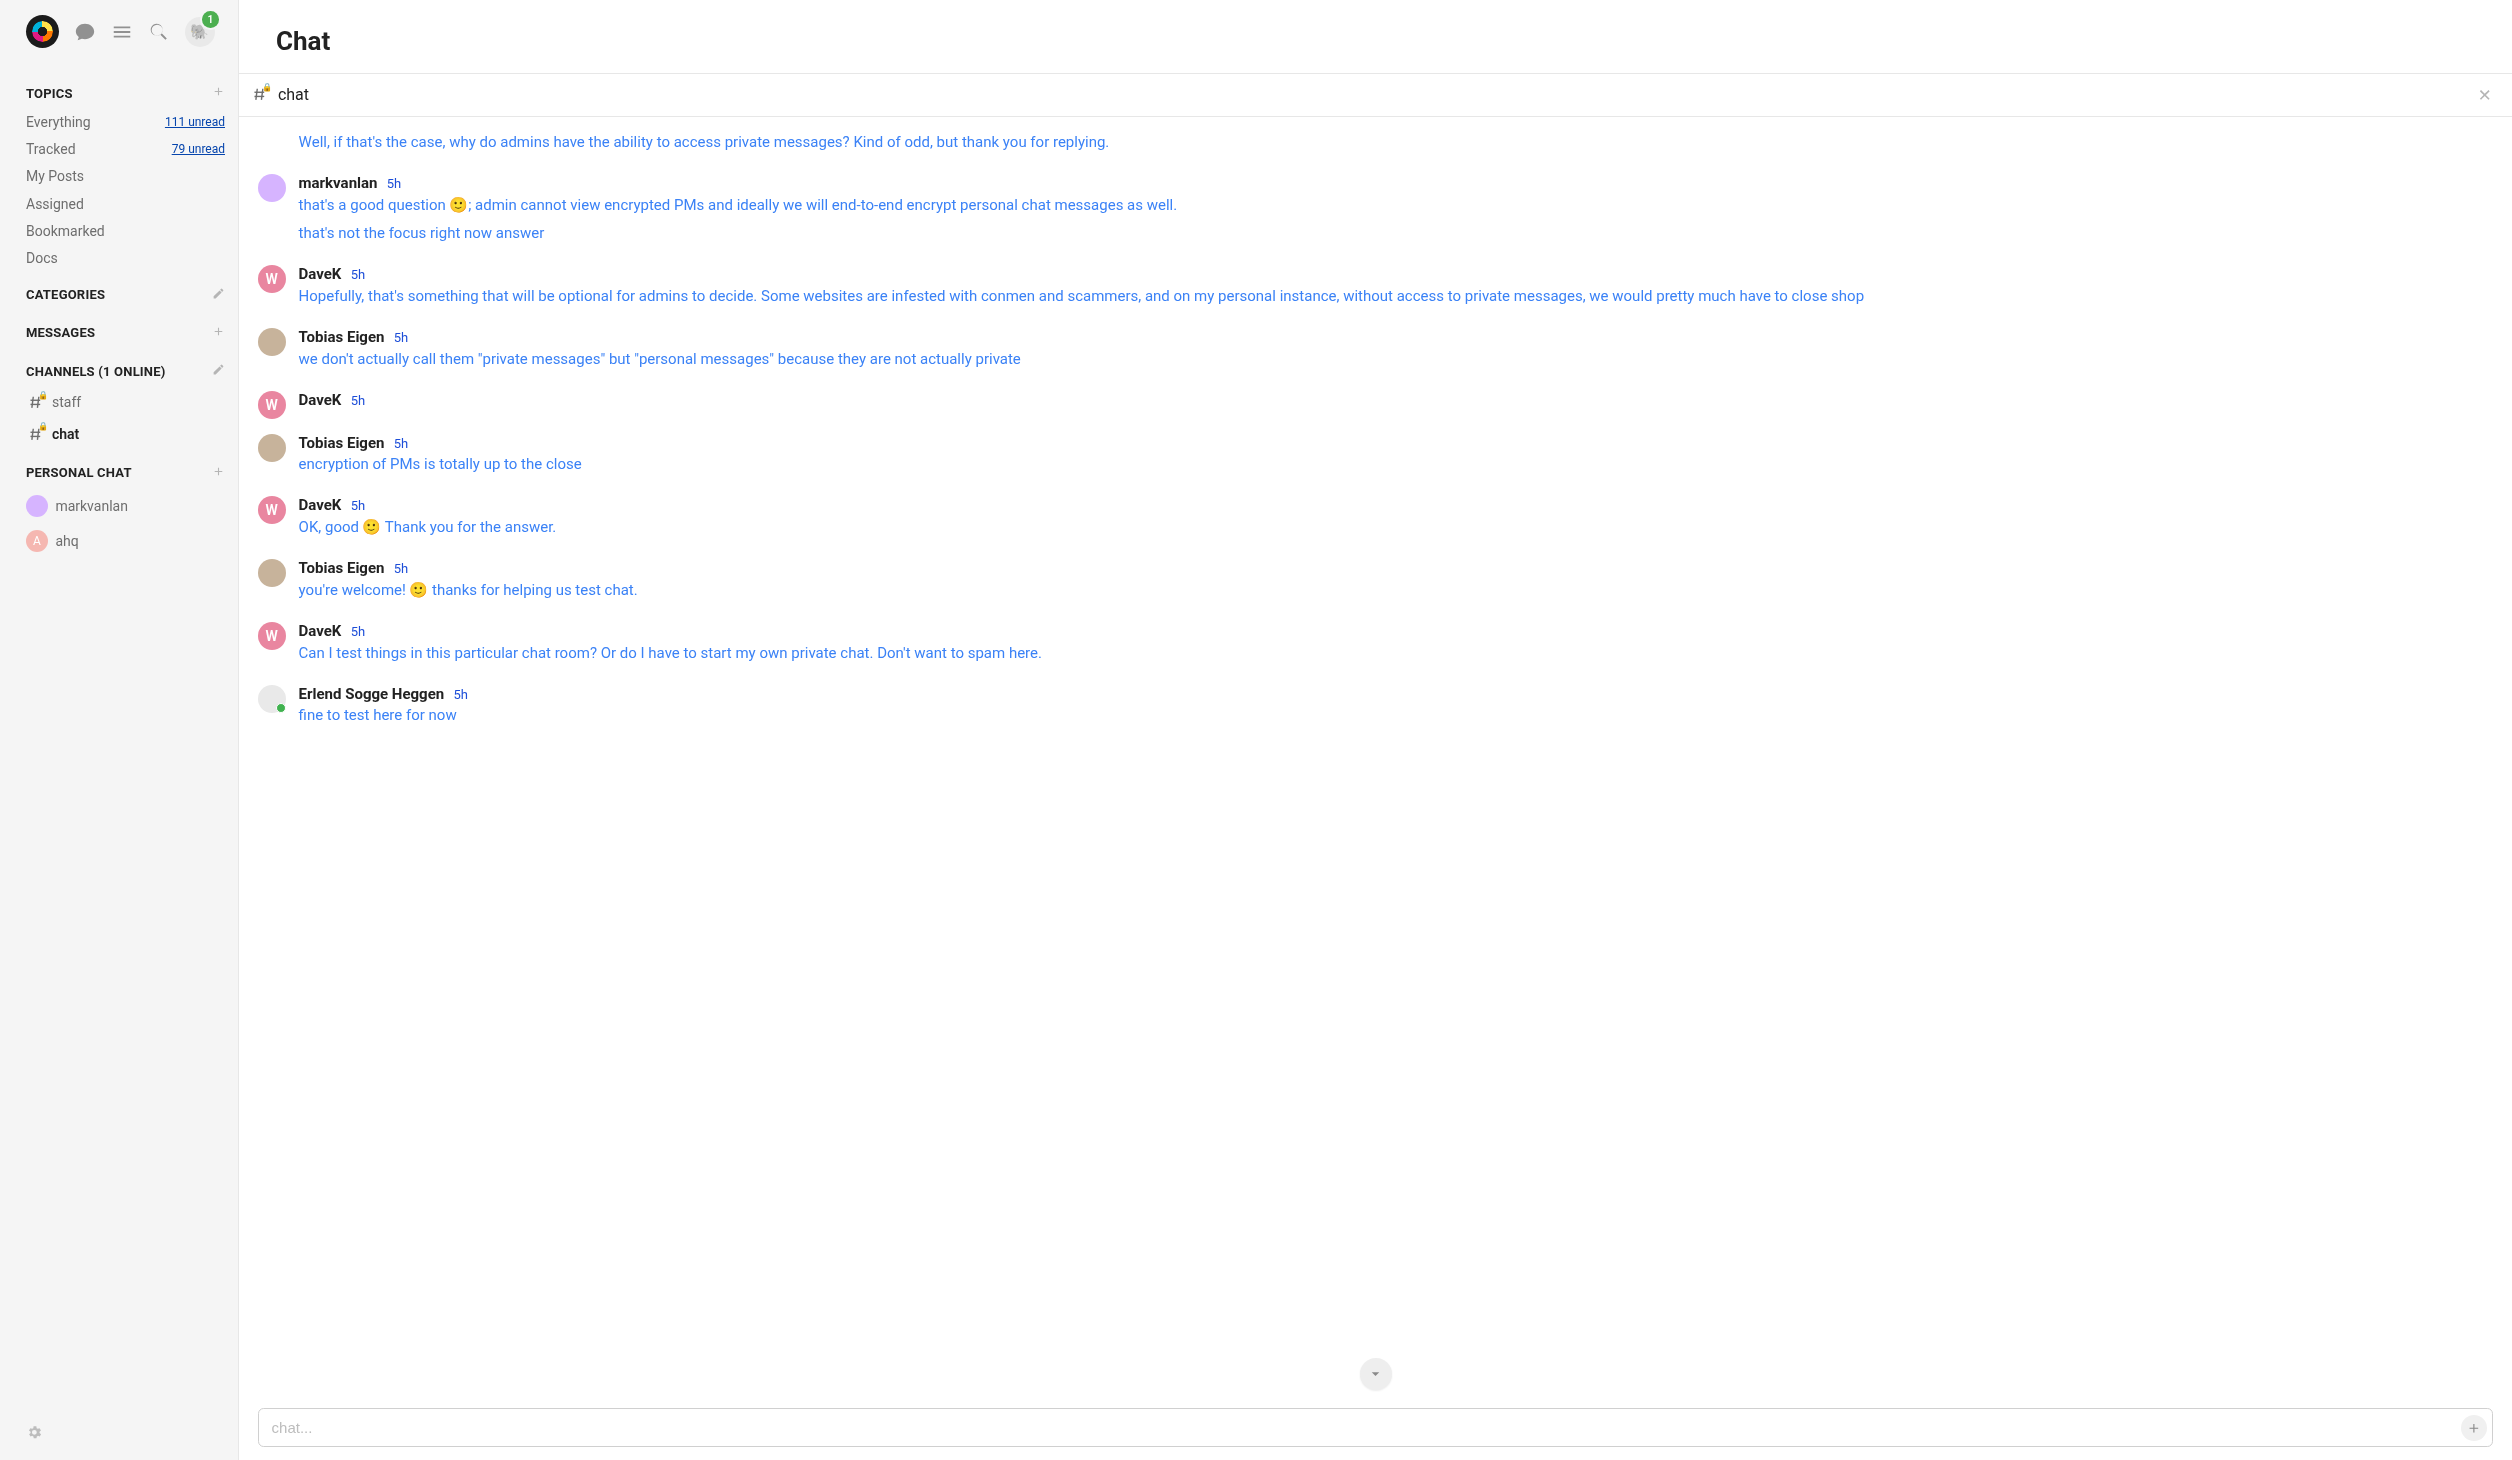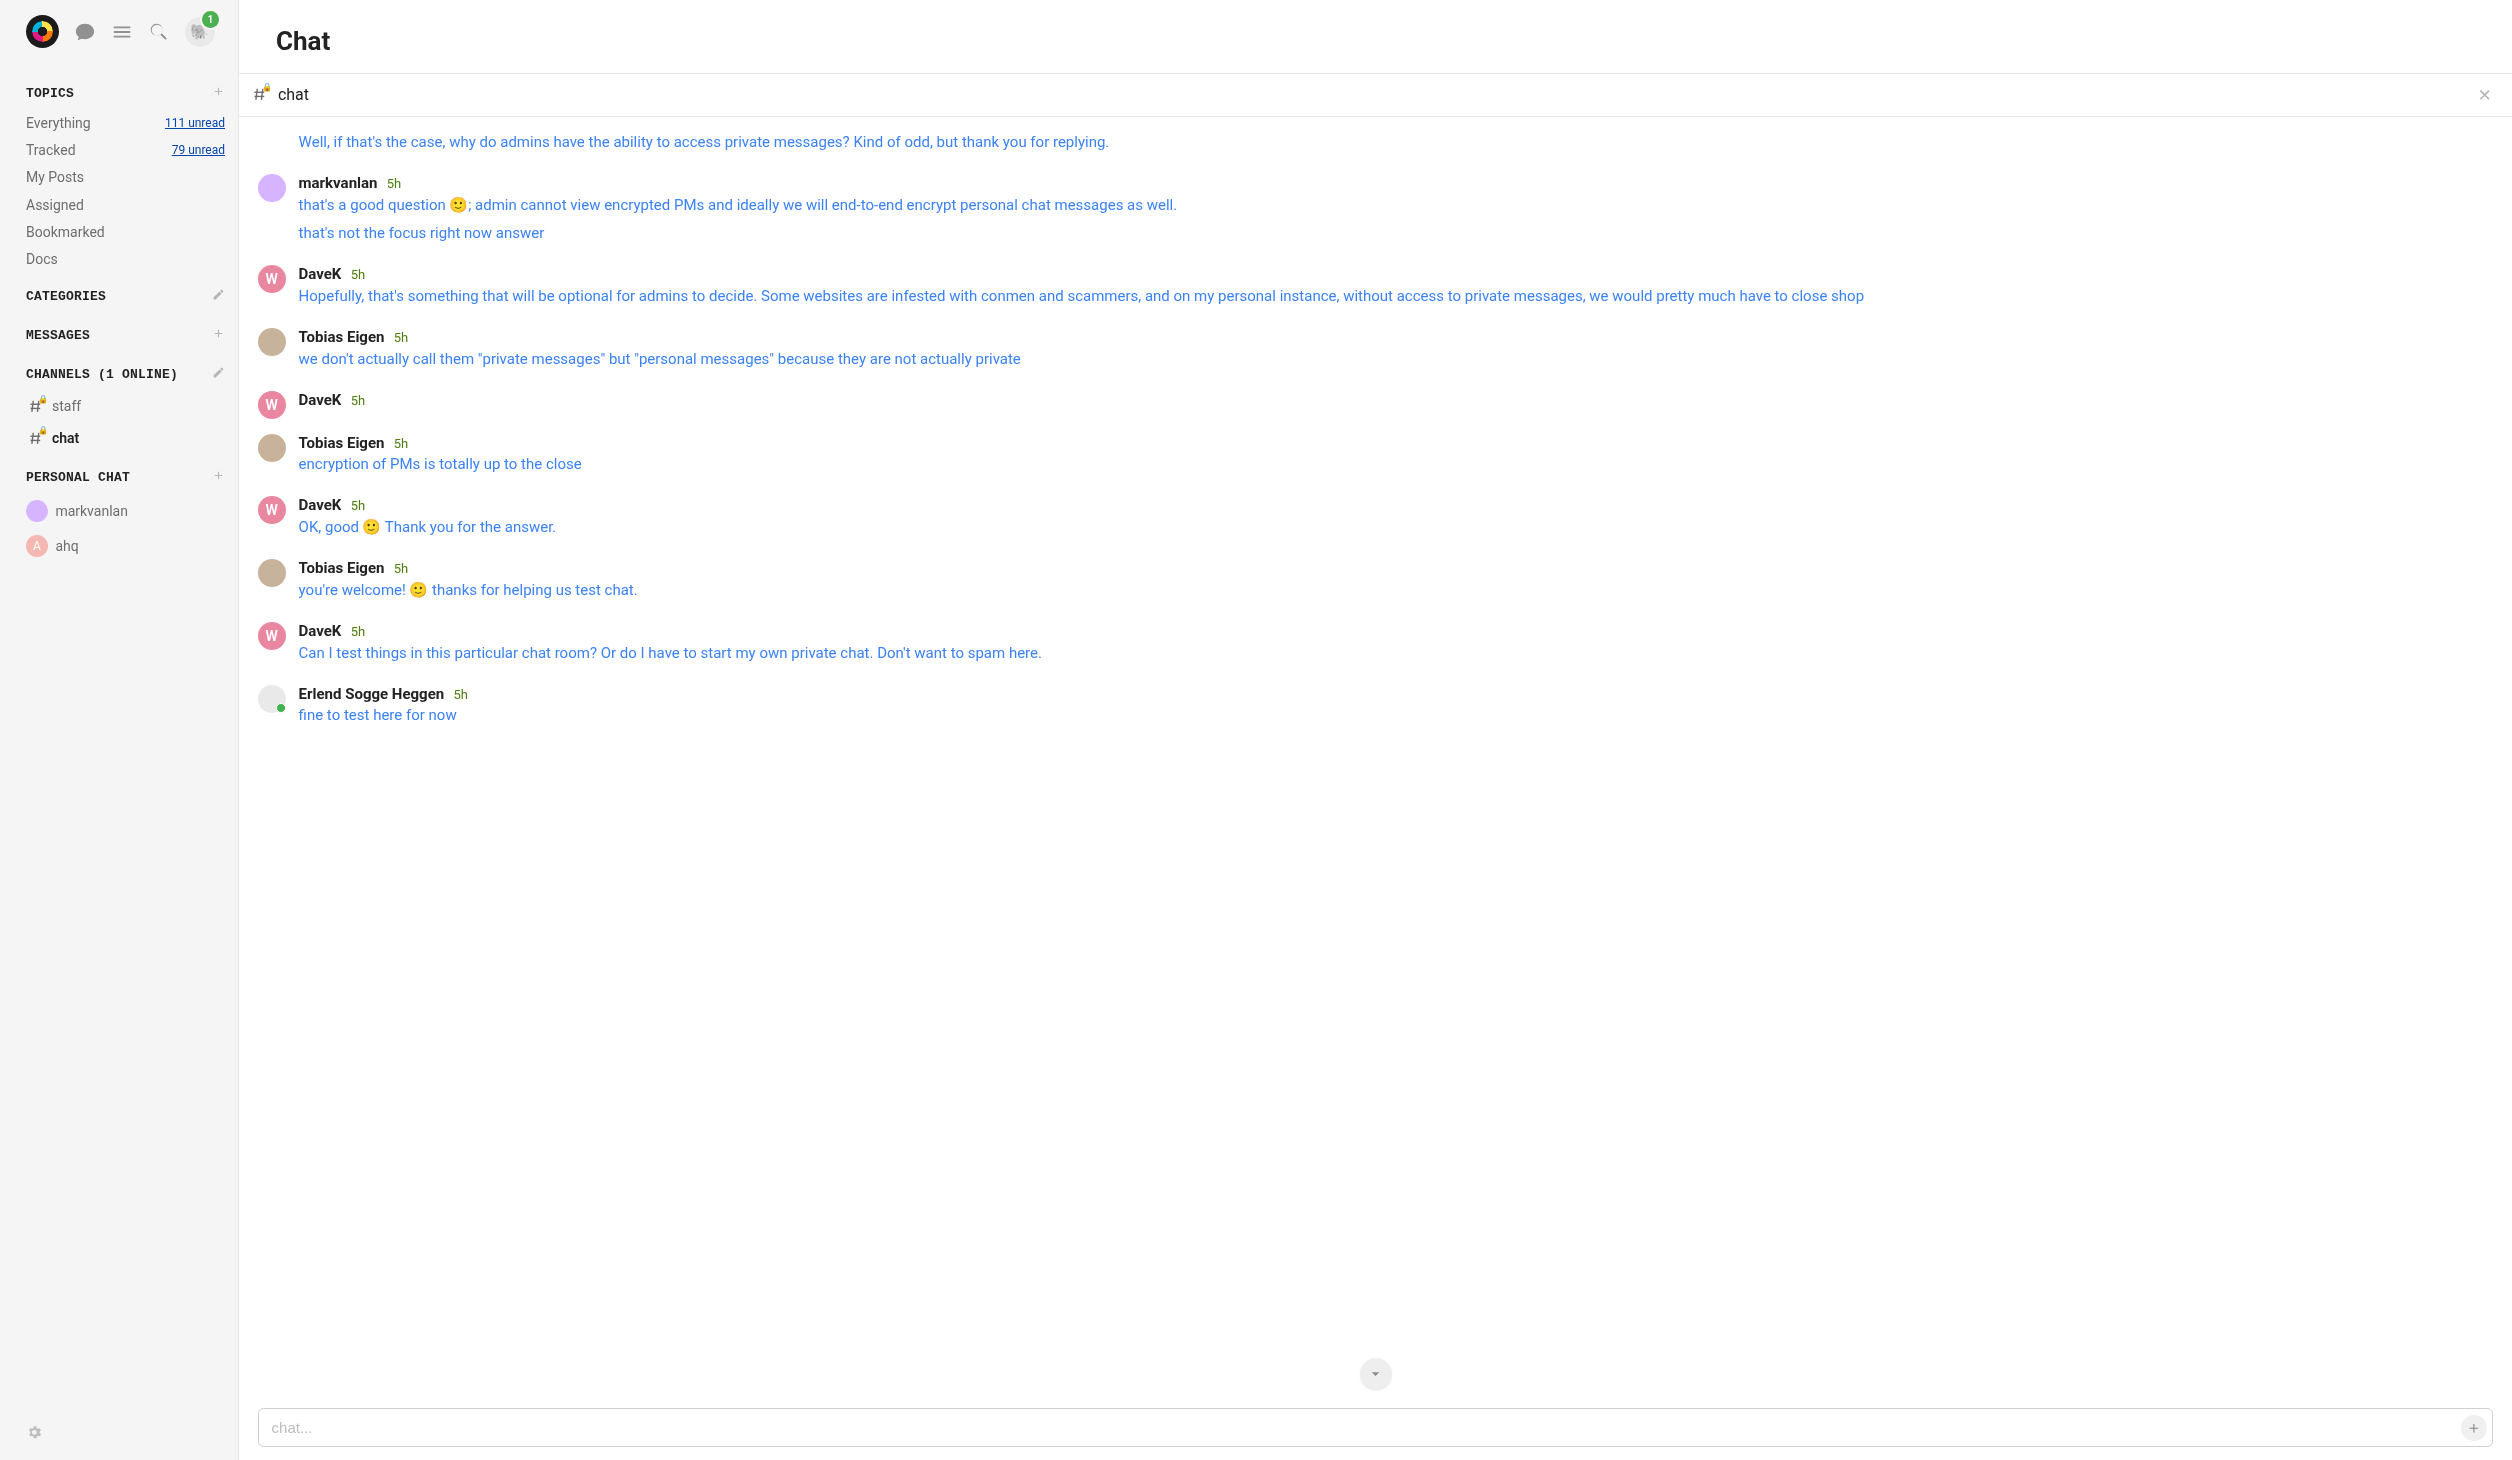--- a/index.html
+++ b/index.html
@@ -60,21 +60,21 @@
     font-size:15px;color:#666;
   }
   .notif-badge{
     position:absolute;top:-5.6px;right:-3.7px;min-width:16.7px;height:16.7px;border-radius:8.3px;
     background:var(--badge-green);color:#fff;font-size:10.2px;font-weight:600;
     display:flex;align-items:center;justify-content:center;padding:0 3.7px;
     box-shadow:0 0 0 1.9px var(--sidebar);
   }
   .section-head{
     display:flex;align-items:center;justify-content:space-between;
-    font-size:13px;font-weight:700;color:#222;margin:15px 0 7.4px 0;letter-spacing:0.2px;font-family:Liberation Mono, monospace;
+    font-size:13px;font-weight:700;color:#222;margin:15px 0 7.4px 0;letter-spacing:0.2px;
   }
   .section-head .ico{color:#b5b5b5;cursor:pointer;}
   .section-head .ico svg{width:13px;height:13px;fill:currentColor;}
   .topic-row{
     display:flex;justify-content:space-between;align-items:center;
     padding:5.6px 0;color:var(--muted2);font-size:14px;cursor:pointer;
   }
   .topic-row .cnt{color:var(--link);font-size:12px;text-decoration:underline;}
   .channel-row,.pchat-row{
     display:flex;align-items:center;gap:7.4px;padding:6.5px 0;color:#6e6e6e;font-size:14px;cursor:pointer;
@@ -105,21 +105,21 @@
     display:flex;align-items:center;justify-content:center;color:#fff;font-weight:600;font-size:14px;
     position:relative;
   }
   .msg .ava.online::after{
     content:"";position:absolute;bottom:-0.9px;right:-0.9px;width:8.3px;height:8.3px;border-radius:50%;
     background:var(--green);border:1.9px solid #fff;
   }
   .msg .body{flex:1;min-width:0;}
   .msg .meta{display:flex;align-items:baseline;gap:9.3px;margin-bottom:1.9px;}
   .msg .name{font-weight:700;font-size:15px;color:#222;}
-  .msg .time{font-size:13px;color:#4d7c0f;}
+  .msg .time{font-size:13px;color:#1d4ed8;}
   .msg .text{font-size:15px;line-height:1.5;color:#3b82f6;}
   .msg .text p{margin:0 0 5.6px 0;}
   
   .composer-wrap{position:relative;padding:7.4px 18.6px 13px 18.6px;}
   .scroll-down{
     position:absolute;top:-43px;left:50%;transform:translateX(-50%);
     width:32px;height:32px;border-radius:50%;background:#eee;color:#8a8a8a;
     display:flex;align-items:center;justify-content:center;cursor:pointer;
     box-shadow:0 0.9px 1.9px rgba(0,0,0,.08);
   }

